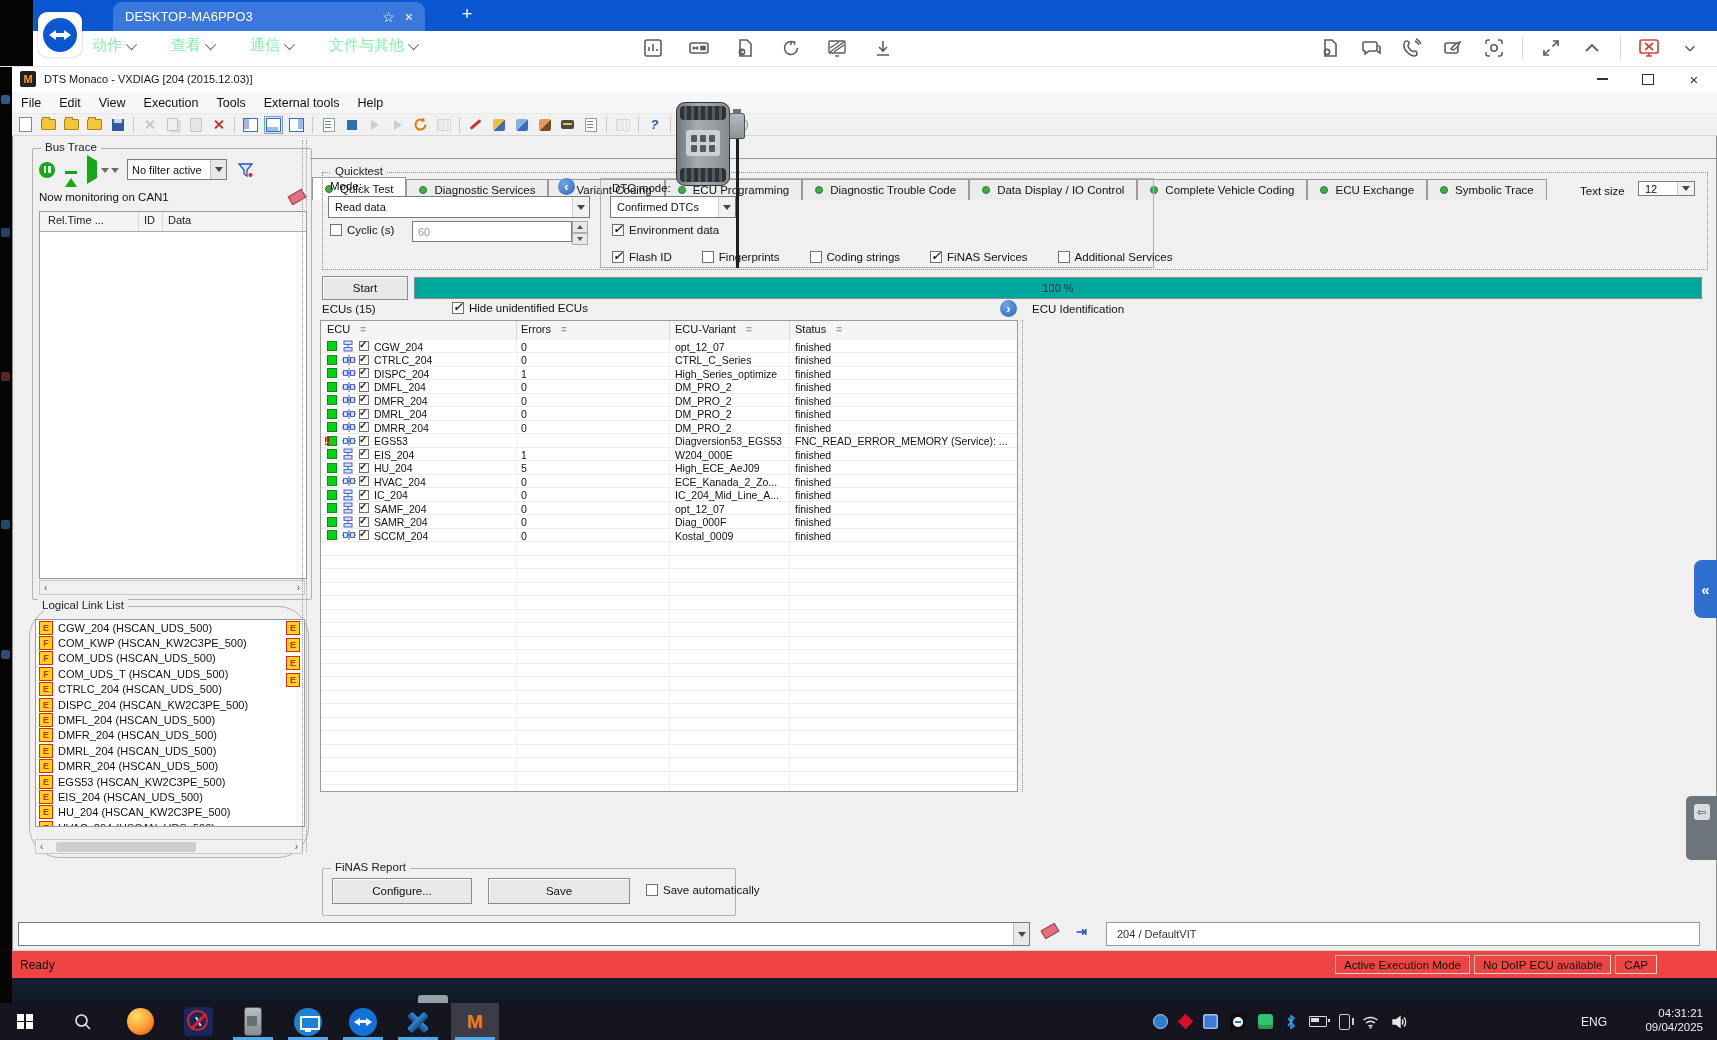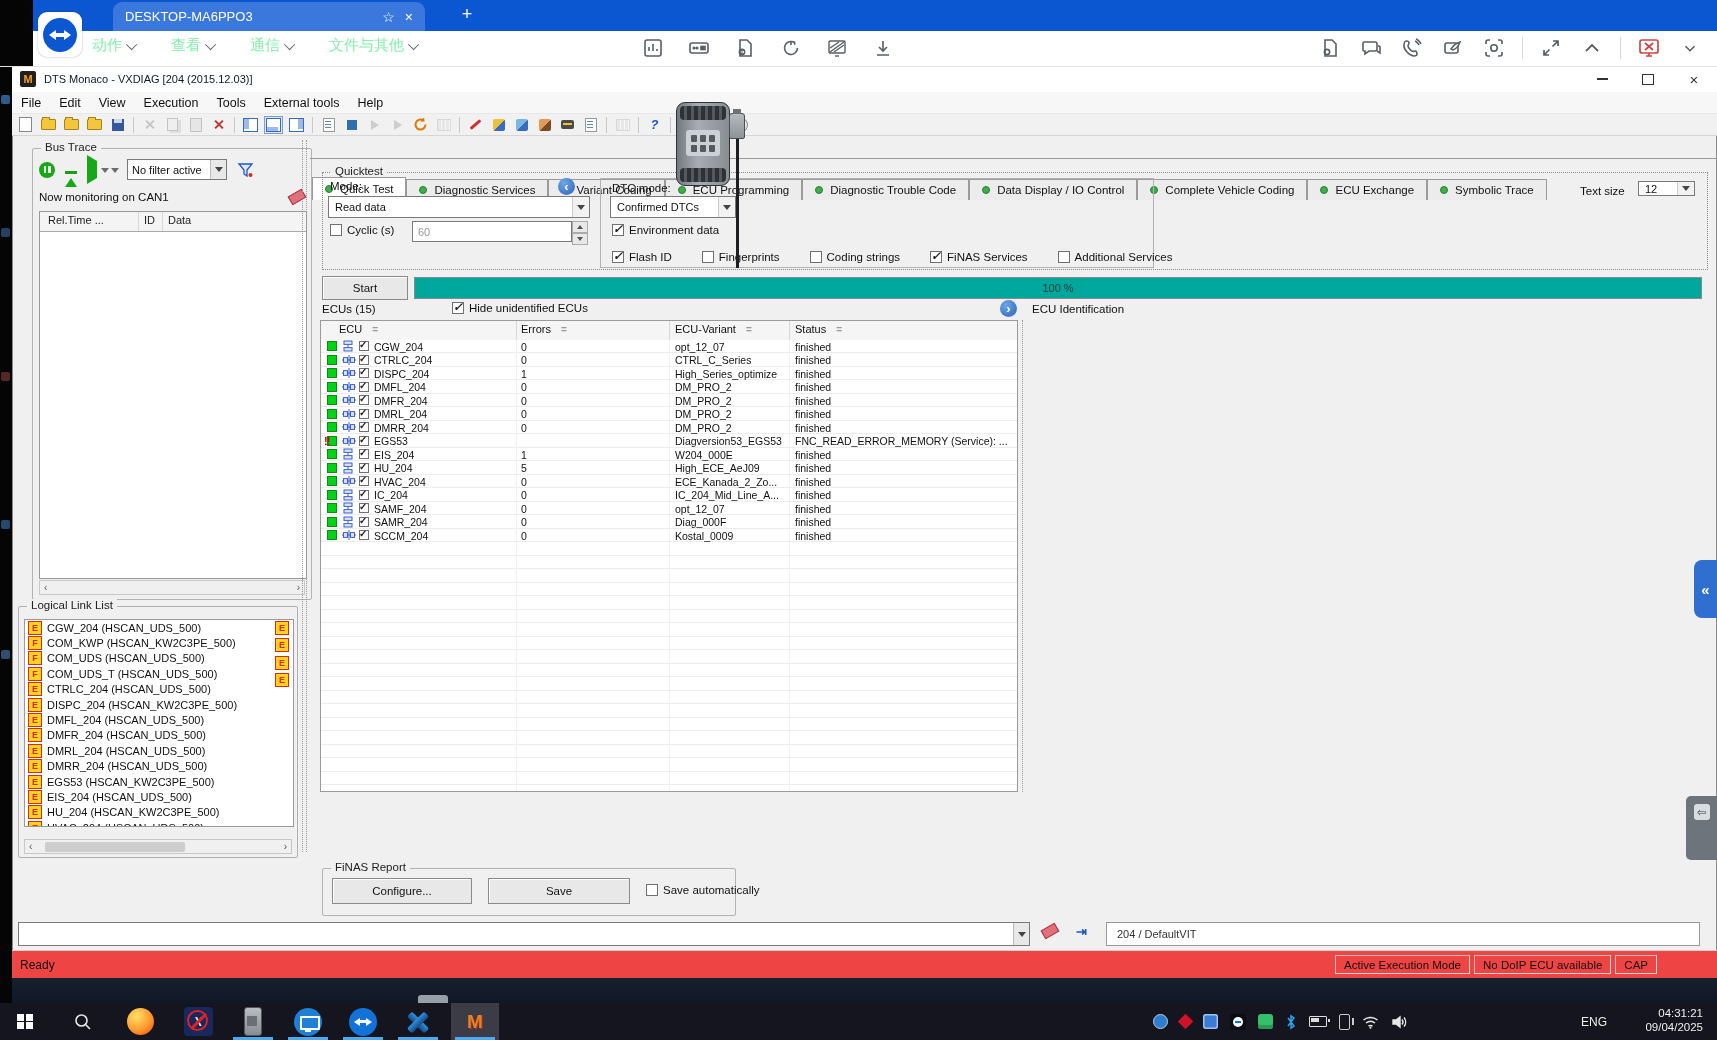--- a/index.html
+++ b/index.html
@@ -91,21 +91,21 @@
   .combo .arrowbox{position:absolute;right:0;top:0;bottom:0;width:15px;background:#e8e8e8;border-left:1px solid #bbb;display:flex;align-items:center;justify-content:center;}
   .tri-dn{width:0;height:0;border-left:4px solid transparent;border-right:4px solid transparent;border-top:5px solid #444;}
   #bt-monitor-row{position:absolute;left:6px;top:42px;width:266px;display:flex;align-items:center;font-size:11.5px;}
   .eraser{width:14px;height:8px;background:#e0707a;border:1px solid #a34;transform:rotate(-30deg);margin-left:auto;}
   #bt-table{position:absolute;left:6px;top:62px;width:266px;height:366px;background:#fff;border:1px solid #9a9a9a;}
   .thead{position:absolute;left:0;top:0;right:0;height:19px;background:#f4f4f4;border-bottom:1px solid #aaa;font-size:11px;color:#222;}
   .thead span{position:absolute;top:2px;}
   .colline{position:absolute;top:0;bottom:0;width:1px;background:#d8d8d8;}
   .hscroll{position:absolute;height:15px;background:#f0f0f0;border:1px solid #c8c8c8;display:flex;align-items:center;justify-content:space-between;font-size:10px;color:#555;box-sizing:border-box;}
   .hscroll .thumb{position:absolute;top:2px;height:10px;background:#cdcdcd;border-radius:2px;}
-  #lll-group{left:18px;top:606px;width:278px;height:250px;z-index:22;}
+  #lll-group{left:29px;top:606px;width:278px;height:250px;z-index:22;border-radius:31px;}
   #lll-list{position:absolute;left:5px;top:12px;width:268px;height:206px;background:#fff;border:1px solid #9a9a9a;overflow:hidden;}
   .lll-item{display:flex;align-items:center;gap:5px;height:15.4px;padding-left:3px;font-size:11px;white-space:nowrap;}
   .badge{width:12px;height:12px;background:#ffd21e;border:1px solid #d42b1e;color:#d42b1e;font-size:9px;font-weight:bold;
          display:flex;align-items:center;justify-content:center;flex:0 0 auto;}
   #lll-overflow{position:absolute;right:4px;top:1px;display:flex;flex-direction:column;gap:3.4px;}
   
   .vsplit{position:absolute;top:140px;height:712px;width:1px;border-left:1px dotted #999;z-index:22;}
   
   #tabsrow{left:312px;top:136px;width:1405px;height:22px;display:flex;align-items:flex-end;z-index:22;margin-top:42px;}
   #tabsline{left:310px;top:158px;width:1407px;height:1px;background:#9a9a9a;z-index:22;}
@@ -741,21 +741,21 @@
   <span class="lbl" style="left:322px;top:303px;z-index:23;">ECUs (15)</span>
   <div class="checkrow checked" style="left:452px;top:302px;z-index:23;">
     <i class="cb"></i>
       <span>Hide unidentified ECUs</span>
   </div>
   <div class="navcircle" style="left:1000px;top:300px;">›</div>
   <span class="lbl" style="left:1032px;top:303px;z-index:23;">ECU Identification</span>
 
   <div id="ecu-table">
     <div id="ecu-thead">
-      <span class="h" style="left:6px;"><b style="font-weight:normal;margin-left:12px;">ECU</b><b class="sortg">=</b></span>
+      <span class="h" style="left:6px;"><b style="font-weight:normal;">ECU</b><b class="sortg">=</b></span>
       <span class="h" style="left:200px;"><b style="font-weight:normal;">Errors</b><b class="sortg">=</b></span>
       <span class="h" style="left:354px;"><b style="font-weight:normal;">ECU-Variant</b><b class="sortg">=</b></span>
       <span class="h" style="left:474px;"><b style="font-weight:normal;">Status</b><b class="sortg">=</b></span>
       <i class="colline" style="left:195px;"></i>
         <i class="colline" style="left:348px;"></i>
         <i class="colline" style="left:468px;"></i>
     </div>
     <div id="ecu-body">
 
     <div class="erow checked">

